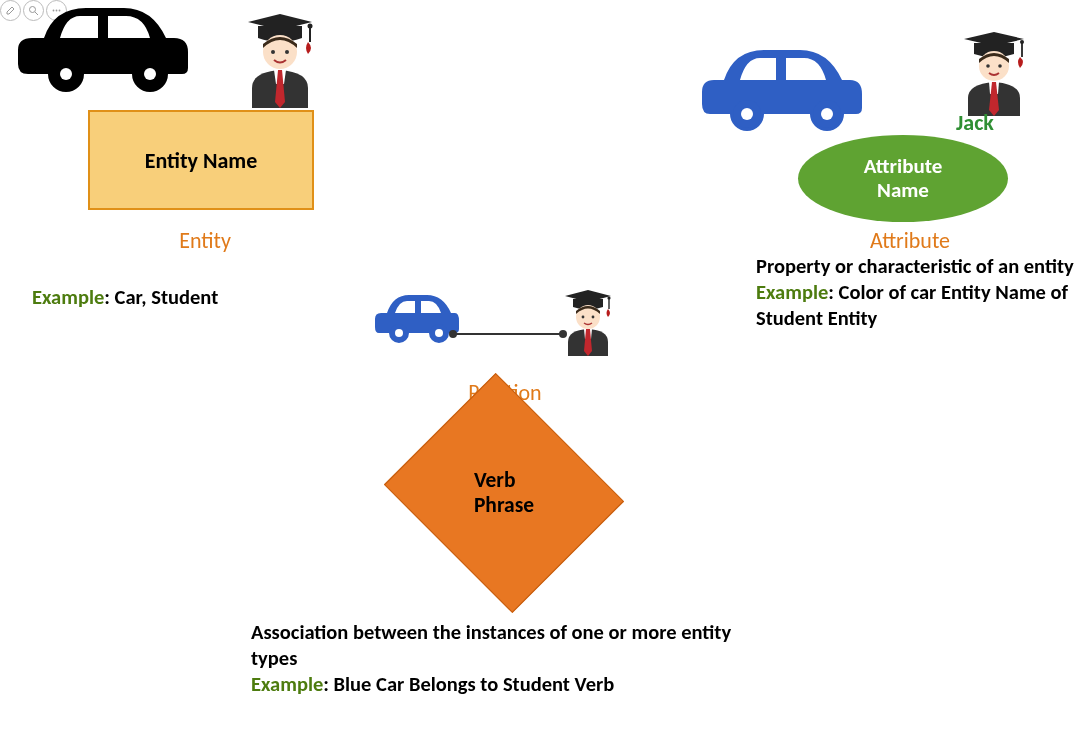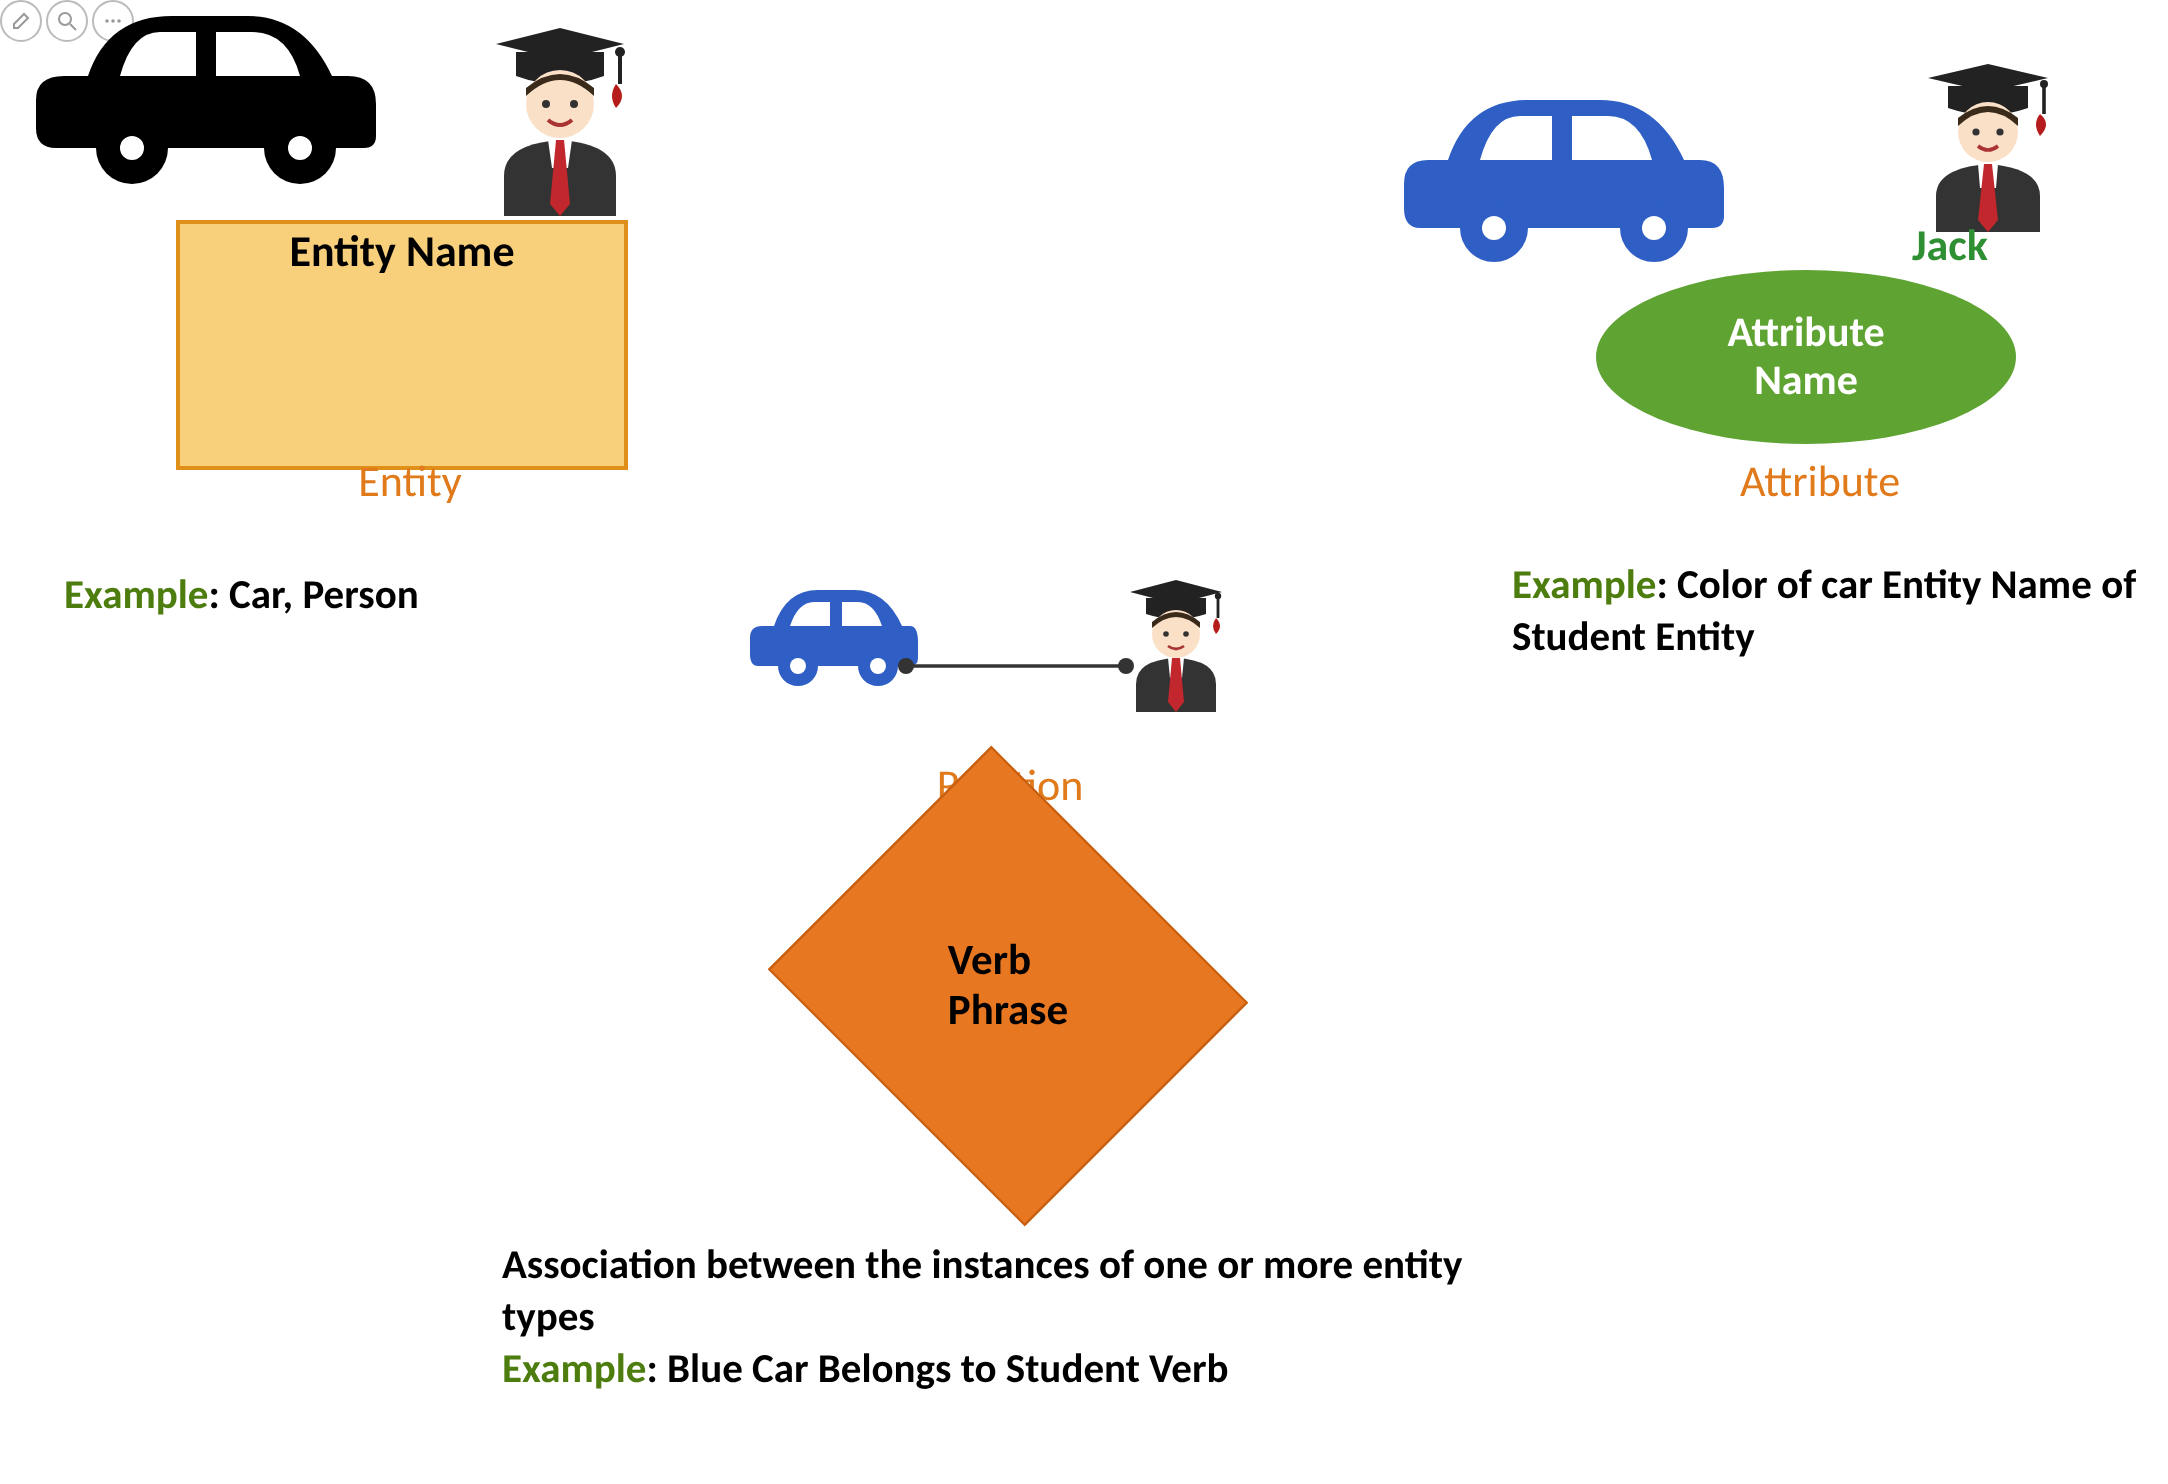--- a/index.html
+++ b/index.html
@@ -9,24 +9,24 @@
     height: 742px;
     position: relative;
     background: #fff;
     overflow: hidden;
   }
   .abs { position: absolute; }
 
   
   .entity-box {
     left: 88px; top: 110px;
-    width: 226px; height: 125px;
+    width: 226px; height: 100px;
     background: #f8cf7a;
     border: 2px solid #e09018;
-    display: flex; justify-content: center;
+    display: flex; align-items: center; justify-content: center;
   }
   .entity-box-text { font-weight: 700; font-size: 22px; color: #000; }
 
   .heading-orange { color: #e07a1a; font-weight: 400; font-size: 22px; text-align: center; }
   .entity-heading { left: 165px; top: 227px; width: 80px; }
   .relation-heading { left: 455px; top: 379px; width: 100px; }
   .attribute-heading { left: 855px; top: 227px; width: 110px; }
 
   .desc { font-size: 20.5px; font-weight: 600; line-height: 1.28; color: #000; }
   .entity-desc { left: 32px; top: 258px; width: 320px; }
@@ -114,21 +114,21 @@
 </div>
 
 <div class="abs entity-box">
   <span class="entity-box-text">Entity Name</span>
 </div>
 
 <div class="abs heading-orange entity-heading">Entity</div>
 
 <div class="abs desc entity-desc">
   <br>
-  <span class="example-label">Example</span><span>: Car, Person</span>
+  <span class="example-label">Example</span><span>: Car, Student</span>
 </div>
 
 <div class="abs car-mid">
   <svg width="86" height="56" viewBox="0 0 86 56">
     <path fill="#2f5fc4" d="M14 22 Q20 4 36 4 L54 4 Q70 4 78 22 L82 22 Q86 22 86 30 L86 38 Q86 42 82 42 L76 42 A10 10 0 1 1 56 42 L36 42 A10 10 0 1 1 16 42 L6 42 Q2 42 2 36 L2 28 Q2 22 8 22 Z"></path>
     <circle cx="26" cy="42" r="9" fill="#2f5fc4"></circle>
     <circle cx="66" cy="42" r="9" fill="#2f5fc4"></circle>
     <circle cx="26" cy="42" r="4" fill="#fff"></circle>
     <circle cx="66" cy="42" r="4" fill="#fff"></circle>
     <path fill="#fff" d="M22 22 L42 22 L42 10 L34 10 Q26 10 22 22 Z M48 22 L68 22 Q64 10 56 10 L48 10 Z"></path>
@@ -210,21 +210,21 @@
 <div class="abs attribute-ellipse">
   <div class="attribute-ellipse-text">
     <span>Attribute</span><br>
     <span>Name</span>
   </div>
 </div>
 
 <div class="abs heading-orange attribute-heading">Attribute</div>
 
 <div class="abs desc attribute-desc">
-  <br>
+  <span>Property or characteristic of an entity</span><br>
   <span class="example-label">Example</span><span>: Color of car Entity Name of Student Entity</span>
 </div>
 
 <div class="toolbar-bot">
   <div class="tool-circ">
     <svg width="11" height="11" viewBox="0 0 11 11">
         <path d="M2 9 L4 9 L9 4 L7 2 L2 7 Z" fill="none" stroke="#999" stroke-width="1"></path>
       </svg>
   </div>
   <div class="tool-circ">

